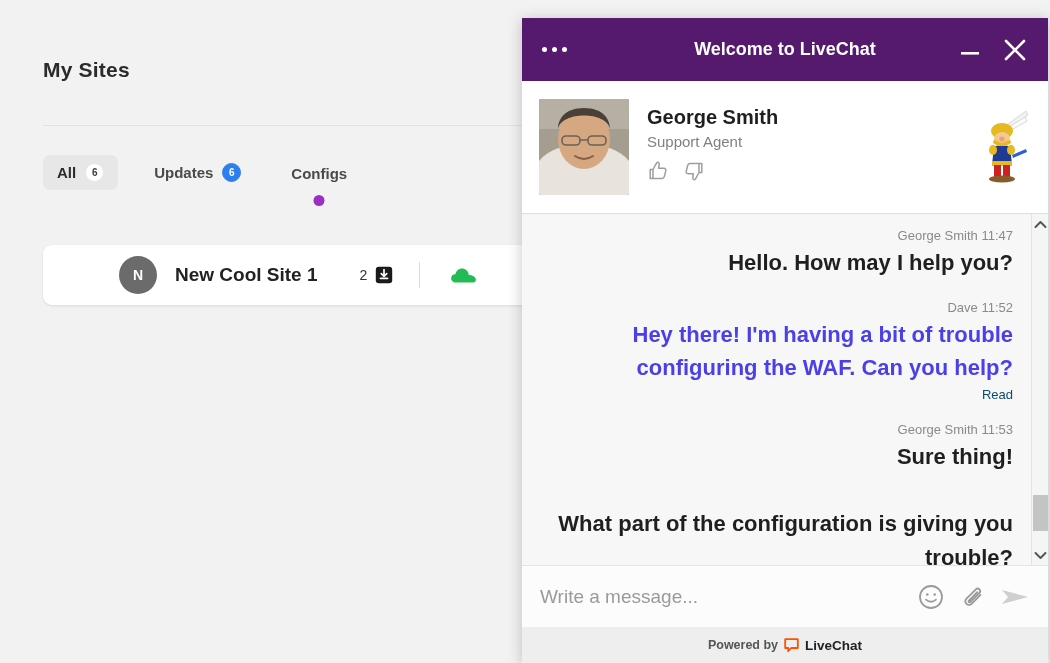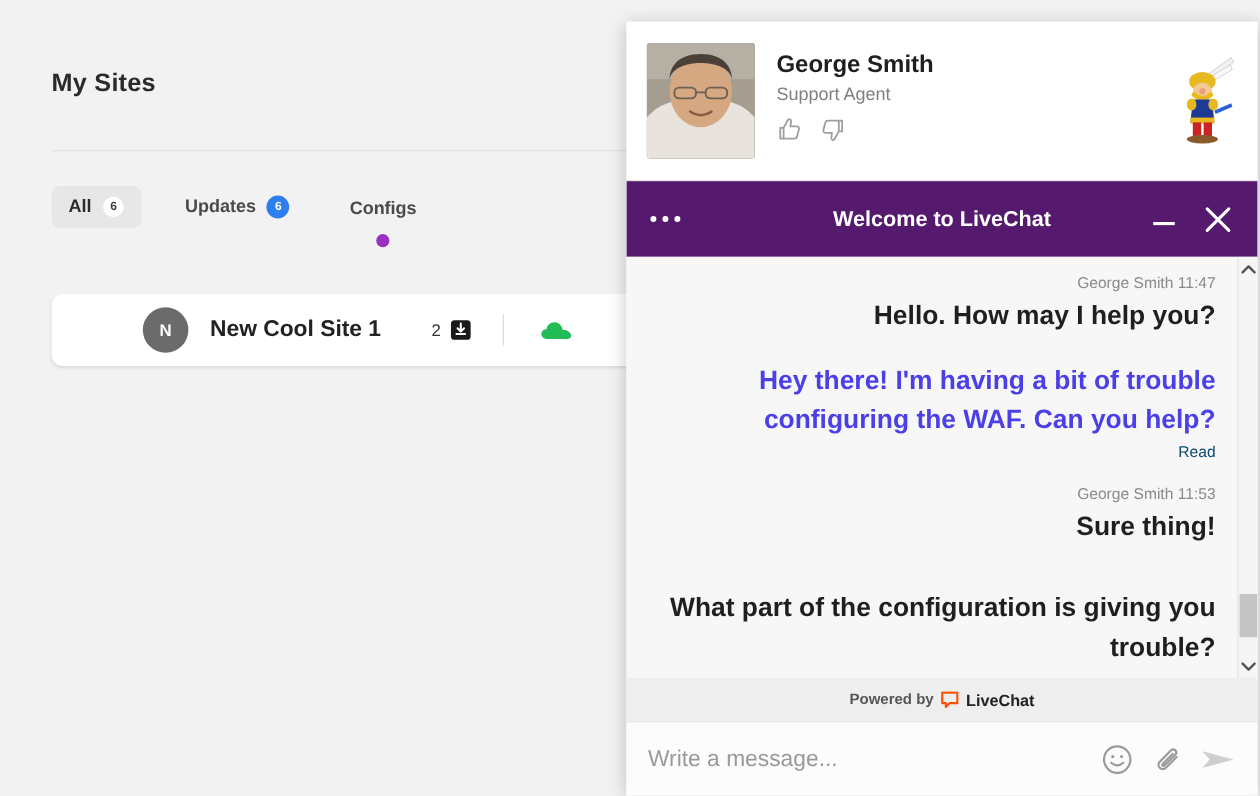--- a/index.html
+++ b/index.html
@@ -244,20 +244,41 @@
         <path d="M6.5 16.5 C2.6 16.5 0.8 14.2 1.2 11.7 C1.6 9.3 3.6 8.1 5.4 8.3
                  C6.0 4.6 9.2 2.2 12.7 2.6 C16.2 3.0 18.6 5.9 18.8 8.9
                  C22.0 8.8 24.6 10.3 25.6 12.4 C26.6 14.6 25.2 16.5 22.6 16.5 Z" fill="#22bb55"></path>
       </svg>
     </div>
   </div>
 
 </div>
 
 <div id="chat">
+
+  <div id="chat-header">
+    <div id="menu-icon">
+      <i></i>
+        <i></i>
+        <i></i>
+    </div>
+    <div id="chat-title">Welcome to LiveChat</div>
+    <div id="header-actions">
+      <div class="hdr-btn">
+        <svg width="24" height="24" viewBox="0 0 24 24">
+          <rect x="3" y="14" width="18" height="2.6" fill="#fff"></rect>
+        </svg>
+      </div>
+      <div class="hdr-btn">
+        <svg width="26" height="26" viewBox="0 0 26 26">
+          <path d="M4 4 L22 22 M22 4 L4 22" stroke="#fff" stroke-width="2.6" stroke-linecap="round"></path>
+        </svg>
+      </div>
+    </div>
+  </div>
 
   <div id="agent-bar">
     <div id="agent-photo">
       <svg width="90" height="96" viewBox="0 0 90 96" preserveAspectRatio="none">
         <rect width="90" height="96" fill="#a49d90"></rect>
         <rect x="0" y="0" width="90" height="30" fill="#b6b0a4"></rect>
         <path d="M0 62 C10 50 24 46 45 46 C66 46 80 50 90 62 L90 96 L0 96 Z" fill="#e8e4dd"></path>
         <ellipse cx="45" cy="40" rx="26" ry="30" fill="#d6a882"></ellipse>
         <path d="M19 30 C22 12 68 12 71 30 C71 20 64 9 45 9 C26 9 19 20 19 30 Z" fill="#4a4038"></path>
         <rect x="23" y="37" width="18" height="9" rx="4" fill="none" stroke="#6b6257" stroke-width="1.6"></rect>
@@ -312,51 +333,31 @@
         <rect x="12" y="56" width="7" height="12" fill="#cc2222"></rect>
         <rect x="21" y="56" width="7" height="12" fill="#cc2222"></rect>
 
         <ellipse cx="20" cy="70" rx="13" ry="3.5" fill="#8a5a2b"></ellipse>
 
         <path d="M30 46 L44 40 L45 43 L31 49 Z" fill="#2d5fd7"></path>
       </svg>
     </div>
   </div>
 
-  <div id="chat-header">
-    <div id="menu-icon">
-      <i></i>
-        <i></i>
-        <i></i>
-    </div>
-    <div id="chat-title">Welcome to LiveChat</div>
-    <div id="header-actions">
-      <div class="hdr-btn">
-        <svg width="24" height="24" viewBox="0 0 24 24">
-          <rect x="3" y="14" width="18" height="2.6" fill="#fff"></rect>
-        </svg>
-      </div>
-      <div class="hdr-btn">
-        <svg width="26" height="26" viewBox="0 0 26 26">
-          <path d="M4 4 L22 22 M22 4 L4 22" stroke="#fff" stroke-width="2.6" stroke-linecap="round"></path>
-        </svg>
-      </div>
-    </div>
-  </div>
-
   <div id="chat-body">
 
     <div id="messages">
 
       <div class="msg agent">
         <div class="msg-meta">George Smith 11:47</div>
         <div class="msg-text">Hello. How may I help you?</div>
       </div>
 
       <div class="msg visitor">
+        <div class="msg-meta">Dave 11:52</div>
         <div class="msg-text">Hey there! I'm having a bit of trouble configuring the WAF. Can you help?</div>
         <div class="msg-status">Read</div>
       </div>
 
       <div class="msg agent">
         <div class="msg-meta">George Smith 11:53</div>
         <div class="msg-text">Sure thing!
 
 What part of the configuration is giving you trouble?</div>
       </div>
@@ -372,30 +373,20 @@
       <div id="sb-track">
         <div id="sb-thumb"></div>
       </div>
       <div class="sb-arrow">
         <svg width="13" height="9" viewBox="0 0 13 9">
           <path d="M1.5 2 L6.5 7 L11.5 2" stroke="#555" stroke-width="2" fill="none" stroke-linecap="round" stroke-linejoin="round"></path>
         </svg>
       </div>
     </div>
 
-  </div>
-
-  <div id="chat-footer">
-    <span id="powered-text">Powered by</span>
-    <span style="display:flex;align-items:center;">
-      <svg width="15" height="15" viewBox="0 0 15 15">
-        <path d="M1.2 1.2 H13.8 V10 H7.2 L4.2 13.2 V10 H1.2 Z" fill="none" stroke="#ff5100" stroke-width="1.8" stroke-linejoin="round"></path>
-      </svg>
-    </span>
-    <span id="livechat-brand">LiveChat</span>
   </div>
 
   <div id="composer">
     <input id="message-input" type="text" placeholder="Write a message..." style="">
     <div id="composer-actions">
       <div class="comp-btn">
         <svg width="26" height="26" viewBox="0 0 26 26">
           <circle cx="13" cy="13" r="11" fill="none" stroke="#9a9a9a" stroke-width="1.8"></circle>
           <circle cx="9.3" cy="10.5" r="1.3" fill="#9a9a9a"></circle>
           <circle cx="16.7" cy="10.5" r="1.3" fill="#9a9a9a"></circle>
@@ -412,13 +403,23 @@
         </svg>
       </div>
       <div class="comp-btn">
         <svg width="30" height="26" viewBox="0 0 30 26">
           <path d="M2 6 L28 13 L2 20 L8 13 Z" fill="#cfcfcf"></path>
         </svg>
       </div>
     </div>
   </div>
 
+  <div id="chat-footer">
+    <span id="powered-text">Powered by</span>
+    <span style="display:flex;align-items:center;">
+      <svg width="15" height="15" viewBox="0 0 15 15">
+        <path d="M1.2 1.2 H13.8 V10 H7.2 L4.2 13.2 V10 H1.2 Z" fill="none" stroke="#ff5100" stroke-width="1.8" stroke-linejoin="round"></path>
+      </svg>
+    </span>
+    <span id="livechat-brand">LiveChat</span>
+  </div>
+
 </div>
 
 </body></html>

